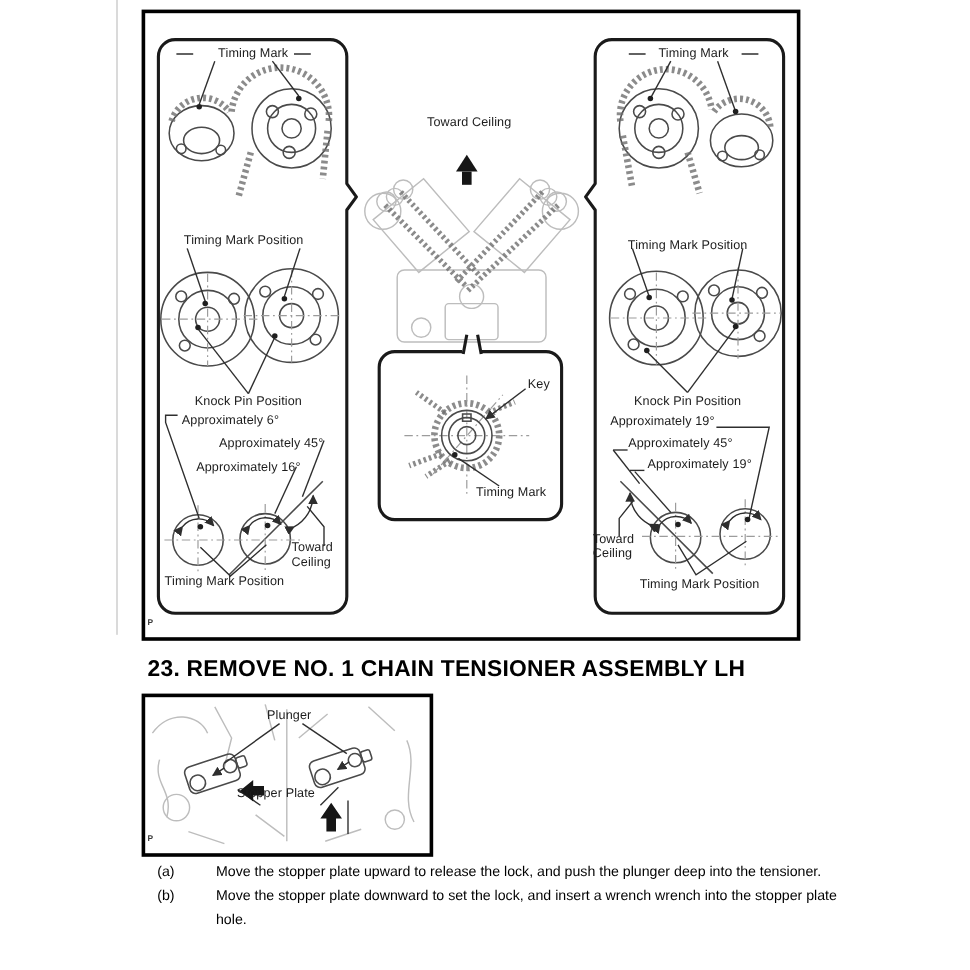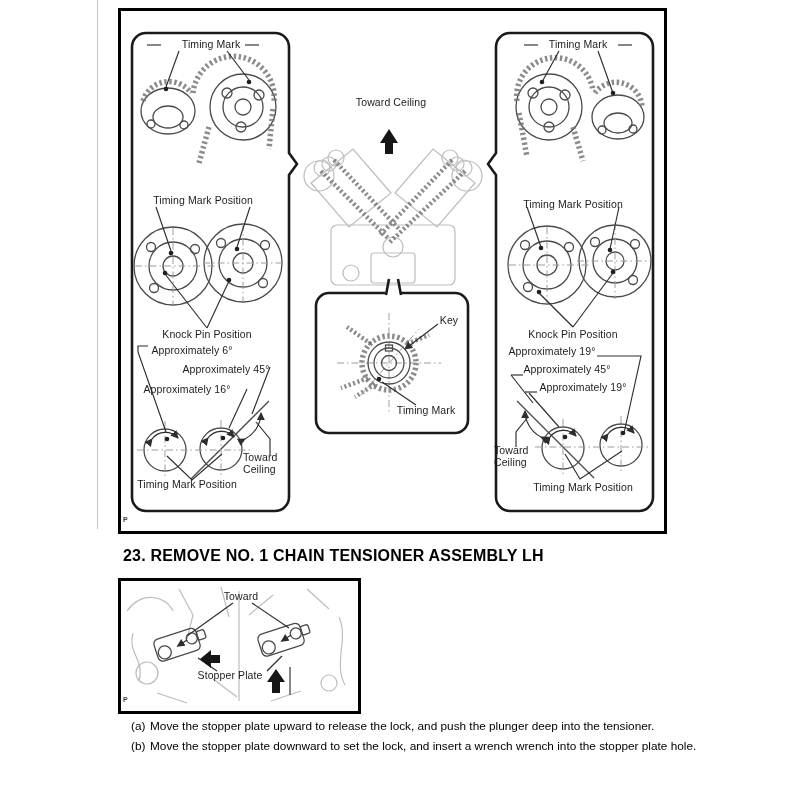--- a/index.html
+++ b/index.html
@@ -25,27 +25,27 @@
   .ln{fill:none;stroke:#4a4a4a;stroke-width:1.3;}
   .lt{fill:none;stroke:#bdbdbd;stroke-width:1.2;}
   .ch{fill:none;stroke:#6f6f6f;stroke-width:5.5;stroke-dasharray:2.4 2.6;opacity:.8;}
   .ch2{fill:none;stroke:#6f6f6f;stroke-width:4.5;stroke-dasharray:2.2 2.4;opacity:.8;}
   .xh{fill:none;stroke:#9c9c9c;stroke-width:1;stroke-dasharray:7 3 1.5 3;}
   .ld{fill:none;stroke:#2e2e2e;stroke-width:1.15;}
   .dot{fill:#1f1f1f;stroke:none;}
   .blk{fill:#161616;stroke:none;}
   .er{fill:#ffffff;stroke:none;}
   #heading{
-    position:absolute;left:123px;top:547px;font-size:16px;font-weight:bold;
+    position:absolute;left:123px;top:547px;font-size:19px;font-weight:bold;
     letter-spacing:.2px;color:#000;
   }
   #steps{position:absolute;left:131px;top:716px;width:585px;font-size:11.8px;line-height:20px;color:#000;}
   .step{display:flex;}
   .step .sl{width:19px;flex:none;}
-  .step .st{width:566px;}
+  .step .st{width:566px;margin-left:30px;}
 </style>
 </head>
 <body>
 
 <div id="edge-line"></div>
 
 <div class="fig" id="fig1">
   <svg class="art" width="543" height="520" viewBox="0 0 543 520">
     <defs>
       <marker id="ah" viewBox="0 0 8 8" refX="7" refY="4" markerWidth="7" markerHeight="7" orient="auto">
@@ -273,21 +273,21 @@
       <path d="M 261 371 L 295 394"></path>
     </g>
     <circle class="dot" cx="258" cy="368" r="2.3"></circle>
   </svg>
 
   <div class="lbl" style="left:90px;top:34px">Timing Mark</div>
   <div class="lbl" style="left:82px;top:190px">Timing Mark Position</div>
   <div class="lbl" style="left:86px;top:324px">Knock Pin Position</div>
   <div class="lbl" style="left:71px;top:340px">Approximately 6°</div>
   <div class="lbl" style="left:105px;top:359px">Approximately 45°</div>
-  <div class="lbl" style="left:66px;top:379px">Approximately 16°</div>
+  <div class="lbl" style="left:86px;top:379px">Approximately 16°</div>
   <div class="lbl lbl2" style="left:146px;top:452px">Toward Ceiling</div>
   <div class="lbl" style="left:66px;top:474px">Timing Mark Position</div>
 
   <div class="lbl" style="left:270px;top:92px">Toward Ceiling</div>
   <div class="lbl" style="left:328px;top:310px">Key</div>
   <div class="lbl" style="left:305px;top:400px">Timing Mark</div>
 
   <div class="lbl" style="left:457px;top:34px">Timing Mark</div>
   <div class="lbl" style="left:452px;top:194px">Timing Mark Position</div>
   <div class="lbl" style="left:452px;top:324px">Knock Pin Position</div>
@@ -345,22 +345,22 @@
       <path d="M 146 90 L 161 75"></path>
     </g>
     <g class="blk">
       <polygon points="99,74 90,74 90,69 79,78 90,87 90,82 99,82"></polygon>
     </g>
     <g class="blk">
       <polygon points="151,112 151,101 146,101 155,88 164,101 159,101 159,112"></polygon>
     </g>
     <path class="ld" d="M 169 86 V 114"></path>
   </svg>
-  <div class="lbl" style="left:120px;top:16px">Toward</div>
-  <div class="lbl" style="left:109px;top:95px">Stopper Plate</div>
+  <div class="lbl" style="left:120px;top:16px">Plunger</div>
+  <div class="lbl" style="left:109px;top:81px">Stopper Plate</div>
   <div class="wm" style="left:2px;top:115px">P</div>
 </div>
 
 <div id="steps">
   <div class="step">
     <span class="sl">(a)</span>
     <span class="st">Move the stopper plate upward to release the lock, and push the plunger deep into the tensioner.</span>
   </div>
   <div class="step">
     <span class="sl">(b)</span>

